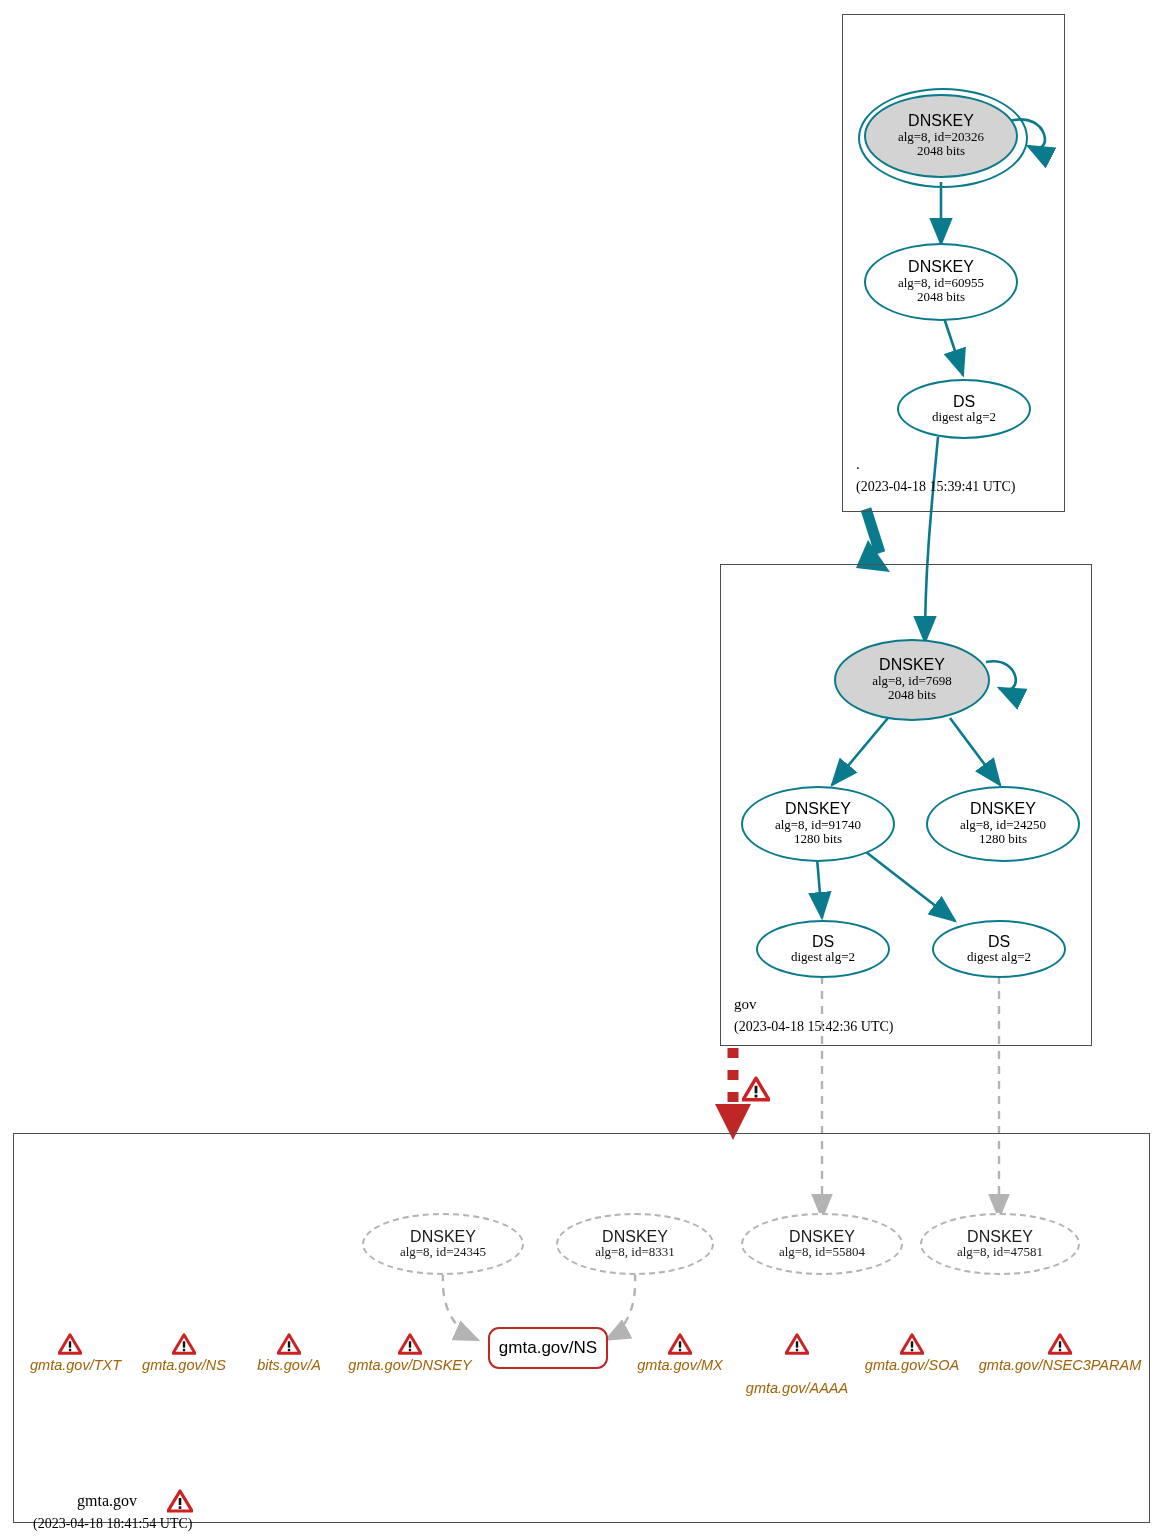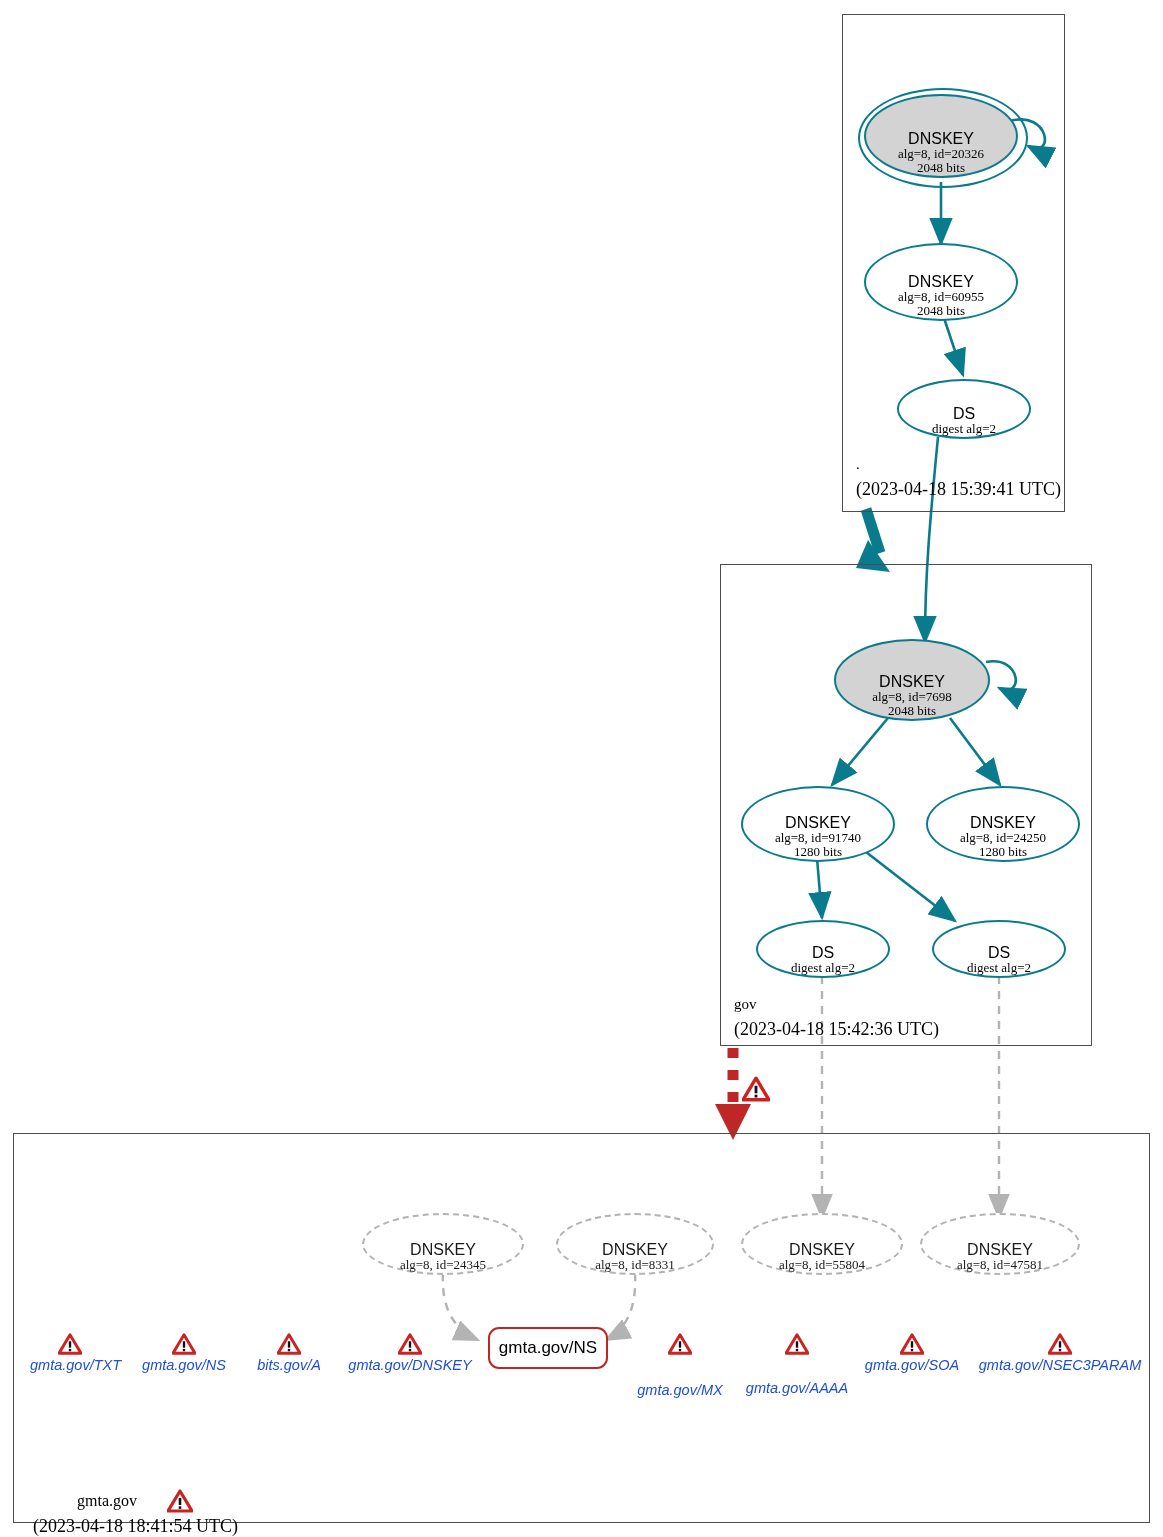--- a/index.html
+++ b/index.html
@@ -2,36 +2,36 @@
 <html><head>
 <meta charset="utf-8">
 <style>
   html,body{margin:0;padding:0;background:#ffffff;}
   #canvas{position:relative;width:1163px;height:1537px;overflow:hidden;
           font-family:"Liberation Sans",sans-serif;background:#fff;}
   #edges{position:absolute;left:0;top:0;width:1163px;height:1537px;}
   .zone-box{position:absolute;border:1px solid #4d4d4d;background:transparent;box-sizing:border-box;}
   .zone-label{position:absolute;font-family:"Liberation Serif",serif;color:#000;white-space:nowrap;}
   .zone-name{font-size:15px;}
-  .zone-time{font-size:18px;}
+  .zone-time{font-size:14px;}
   .node{position:absolute;display:flex;flex-direction:column;align-items:center;
-        justify-content:flex-end;box-sizing:border-box;text-align:center;}
+        justify-content:center;box-sizing:border-box;text-align:center;}
   .ellipse{border-radius:50%;}
   .node .t1{font-family:"Liberation Sans",sans-serif;font-size:16px;color:#000;line-height:1.02;}
   .node .t2{font-family:"Liberation Serif",serif;font-size:13px;color:#000;line-height:1.12;}
   .secure{border:2px solid #0a7b8c;background:#fff;}
   .secure-ksk{border:2px solid #0a7b8c;background:#d3d3d3;}
   .dblring{position:absolute;border:2px solid #0a7b8c;border-radius:50%;background:transparent;}
   .insecure{border:2px dashed #b3b3b3;background:#fff;}
   .insecure .t1,.insecure .t2{color:#1a1a1a;}
   .rrset-box{position:absolute;border:2px solid #bf2626;border-radius:11px;background:#fff;
              display:flex;align-items:center;justify-content:center;}
   .rrset-box span{font-size:17px;color:#000;font-family:"Liberation Sans",sans-serif;}
   .rr-label{position:absolute;font-family:"Liberation Sans",sans-serif;font-style:italic;
-            font-size:14.5px;color:#1d4ed8;white-space:nowrap;text-align:center;}
+            font-size:14.5px;color:#a16207;white-space:nowrap;text-align:center;}
   .warn{position:absolute;}
 </style>
 </head>
 <body>
 
 <div id="canvas">
 
   <svg id="edges" viewBox="0 0 1163 1537" xmlns="http://www.w3.org/2000/svg">
     <defs>
       <marker id="ar-teal" markerWidth="11" markerHeight="9" refX="10" refY="4.5" orient="auto">
@@ -204,21 +204,21 @@
     <rect x="11.7" y="9" width="2.6" height="7" fill="#111"></rect>
     <rect x="11.7" y="17.3" width="2.6" height="2.6" fill="#111"></rect>
   </svg>
   <div class="rr-label" style="left:348px;top:1357px;width:124px;">gmta.gov/DNSKEY</div>
 
   <svg class="warn" style="left:668px;top:1333px;" width="24" height="22" viewBox="0 0 26 24">
     <path d="M13 2 L25 22 L1 22 Z" fill="#fff" stroke="#cc2222" stroke-width="3.2" stroke-linejoin="round"></path>
     <rect x="11.7" y="9" width="2.6" height="7" fill="#111"></rect>
     <rect x="11.7" y="17.3" width="2.6" height="2.6" fill="#111"></rect>
   </svg>
-  <div class="rr-label" style="left:637px;top:1357px;width:86px;margin-top:25px;">gmta.gov/MX</div>
+  <div class="rr-label" style="left:637px;top:1357px;width:86px;">gmta.gov/MX</div>
 
   <svg class="warn" style="left:785px;top:1333px;" width="24" height="22" viewBox="0 0 26 24">
     <path d="M13 2 L25 22 L1 22 Z" fill="#fff" stroke="#cc2222" stroke-width="3.2" stroke-linejoin="round"></path>
     <rect x="11.7" y="9" width="2.6" height="7" fill="#111"></rect>
     <rect x="11.7" y="17.3" width="2.6" height="2.6" fill="#111"></rect>
   </svg>
   <div class="rr-label" style="left:742px;top:1357px;width:110px;margin-top:23px;">gmta.gov/AAAA</div>
 
   <svg class="warn" style="left:900px;top:1333px;" width="24" height="22" viewBox="0 0 26 24">
     <path d="M13 2 L25 22 L1 22 Z" fill="#fff" stroke="#cc2222" stroke-width="3.2" stroke-linejoin="round"></path>

